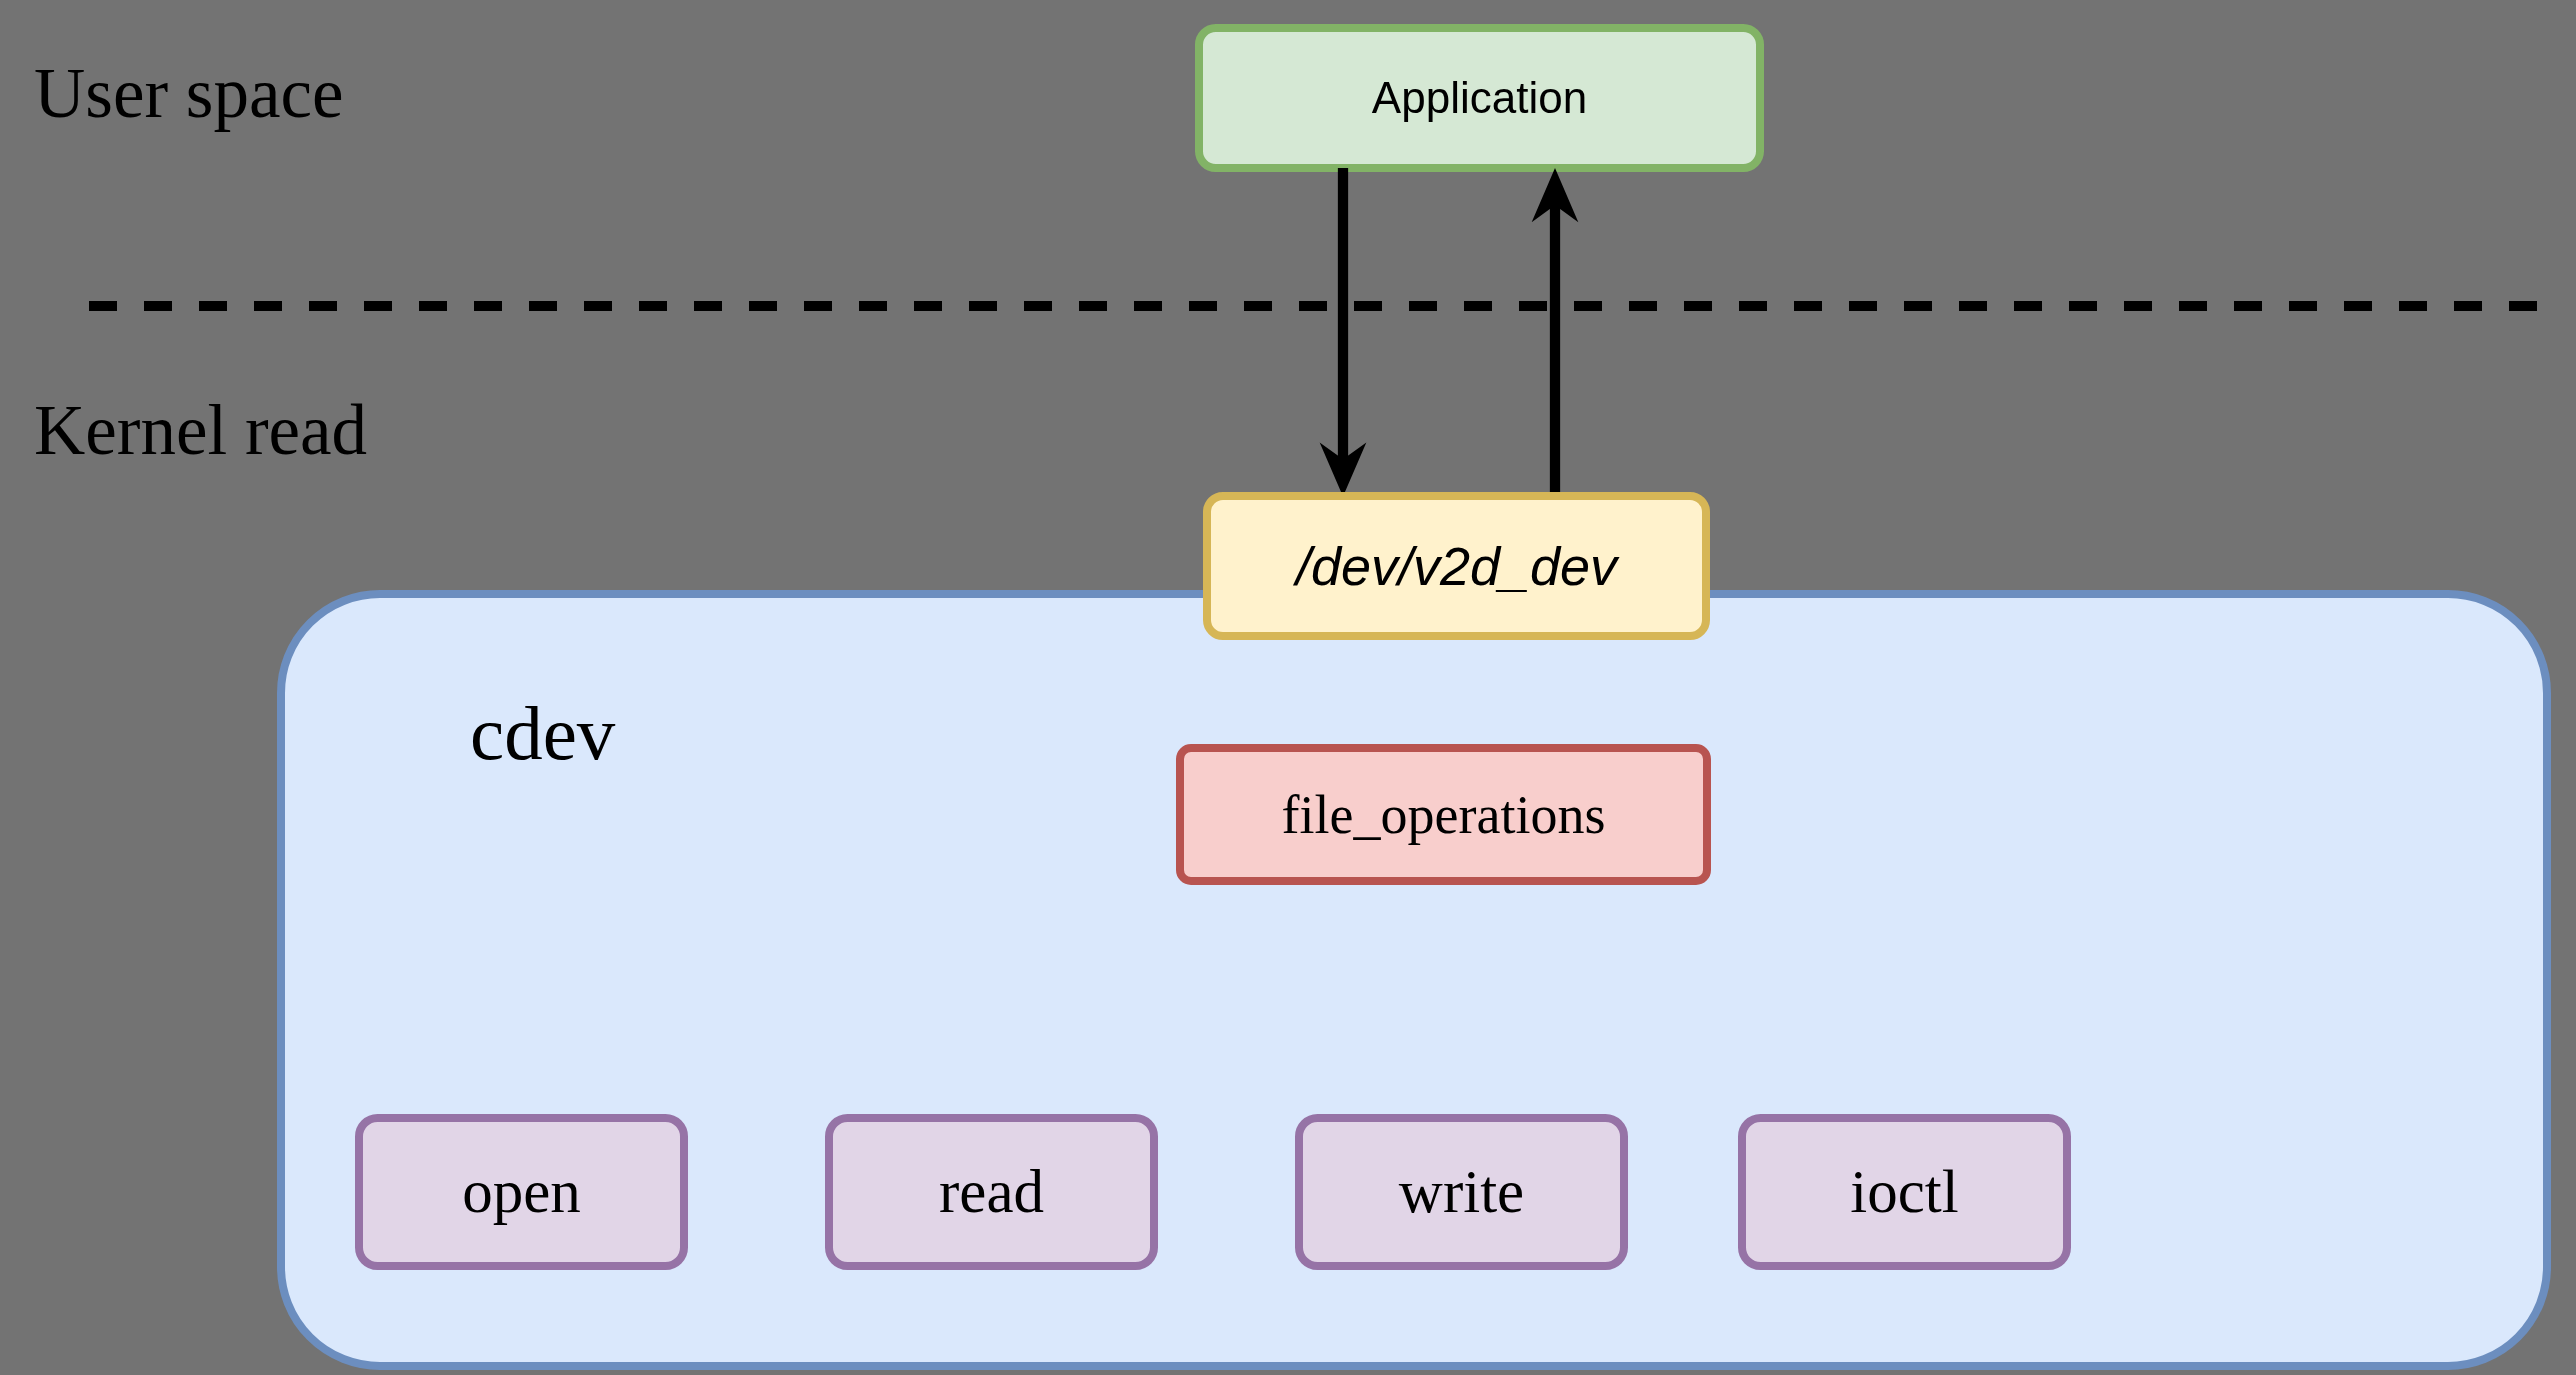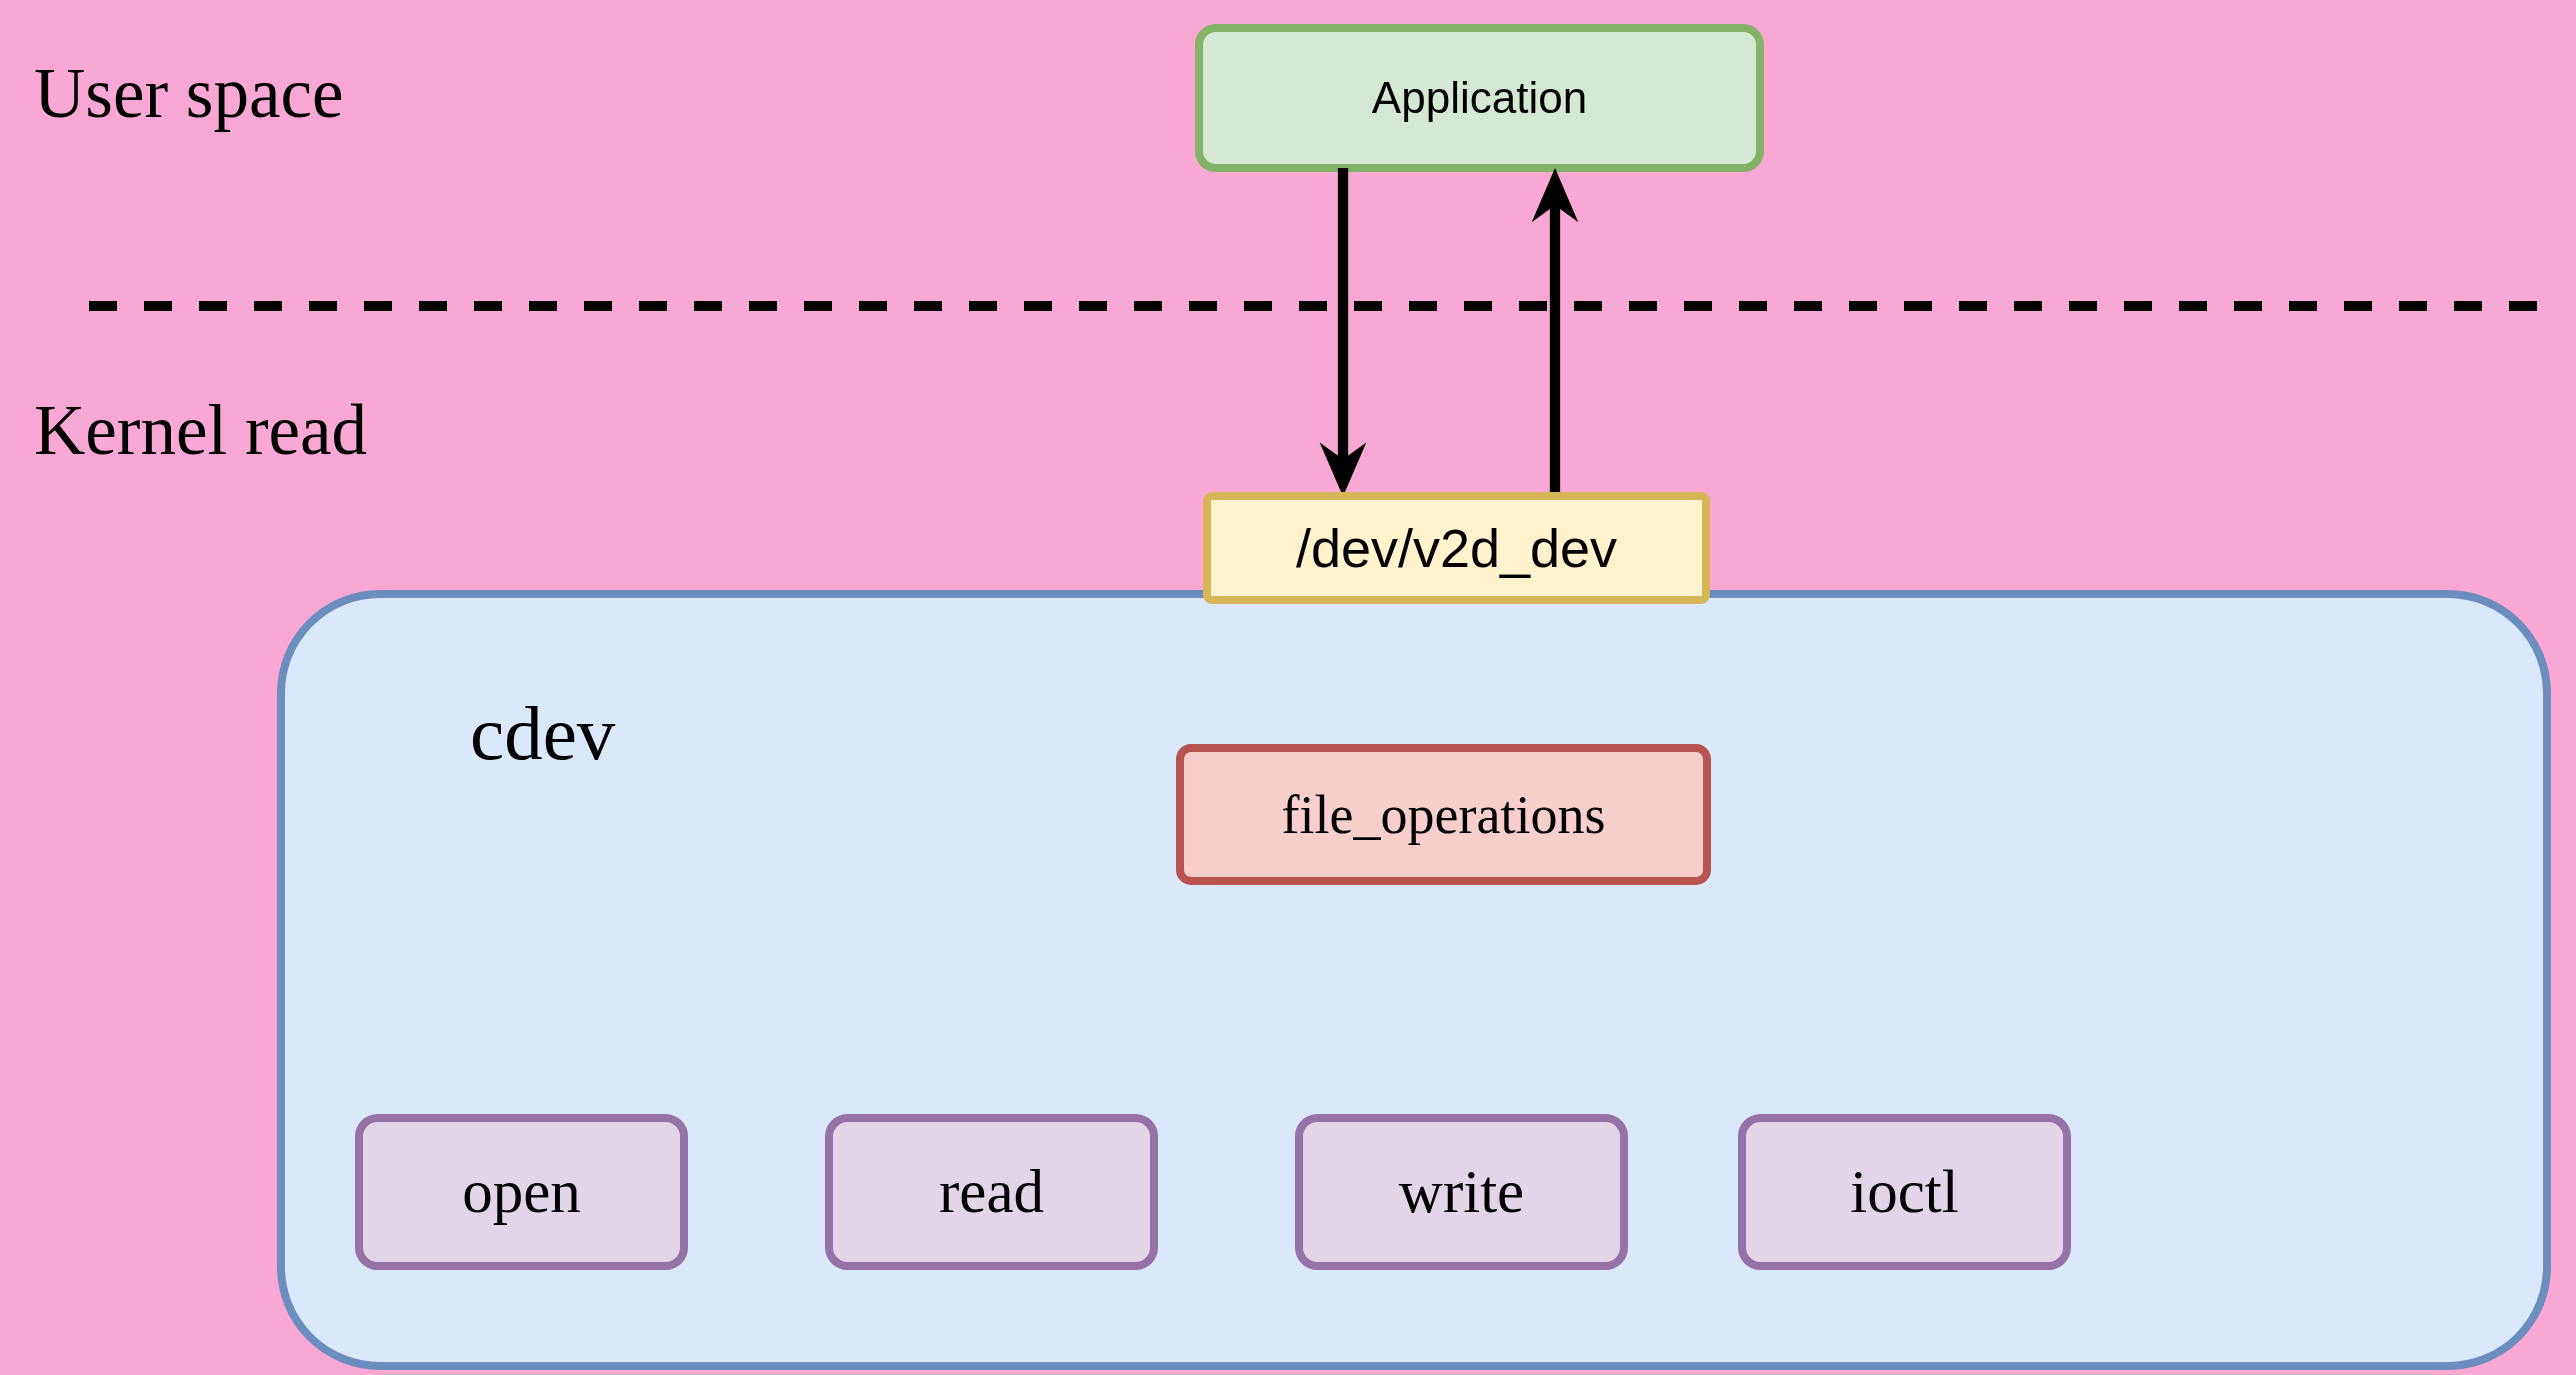--- a/index.html
+++ b/index.html
@@ -8,21 +8,21 @@
     padding: 0;
     background: #ffffff;
   }
   body {
     font-family: "Liberation Serif", serif;
   }
   #canvas {
     position: relative;
     width: 2576px;
     height: 1375px;
-    background: #f9a8d4;
+    background: #737373;
     overflow: hidden;
   }
 
   
   .space-label {
     position: absolute;
     font-family: "Liberation Serif", serif;
     font-size: 71px;
     line-height: 1;
     color: #000000;
@@ -65,27 +65,28 @@
     border: 8.5px solid #82b366;
     border-radius: 20.7px;
     font-family: "Liberation Sans", sans-serif;
     font-size: 44px;
   }
 
   #device-file-node {
     left: 1203px;
     top: 492px;
     width: 507px;
-    height: 112px;
+    height: 148px;
     background: #fff2cc;
     border: 8.5px solid #d6b656;
-    border-radius: 9px;
+    border-radius: 20px;
     font-family: "Liberation Sans", sans-serif;
     font-size: 54px;
     z-index: 6;
+    font-style: italic;
   }
 
   
   #cdev-container {
     position: absolute;
     left: 277px;
     top: 590px;
     width: 2274px;
     height: 780px;
     box-sizing: border-box;

